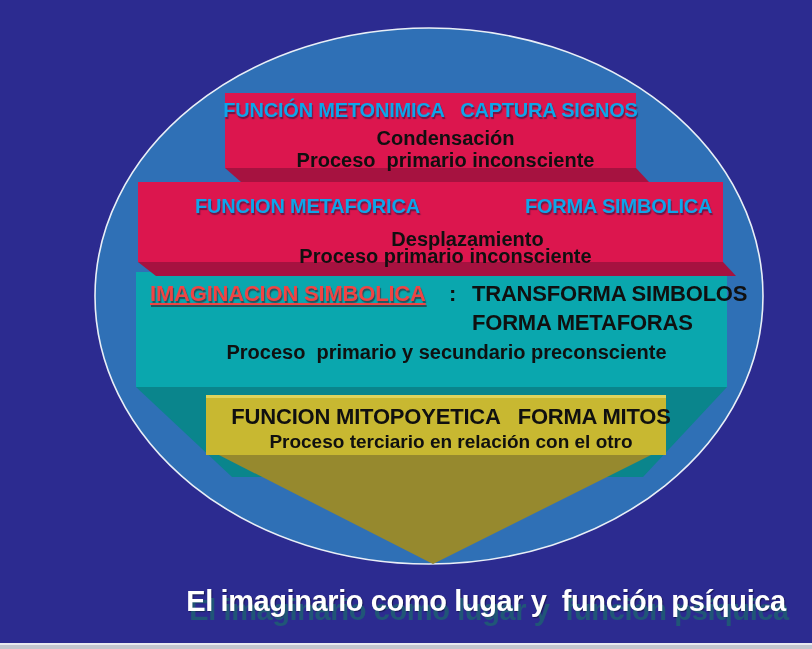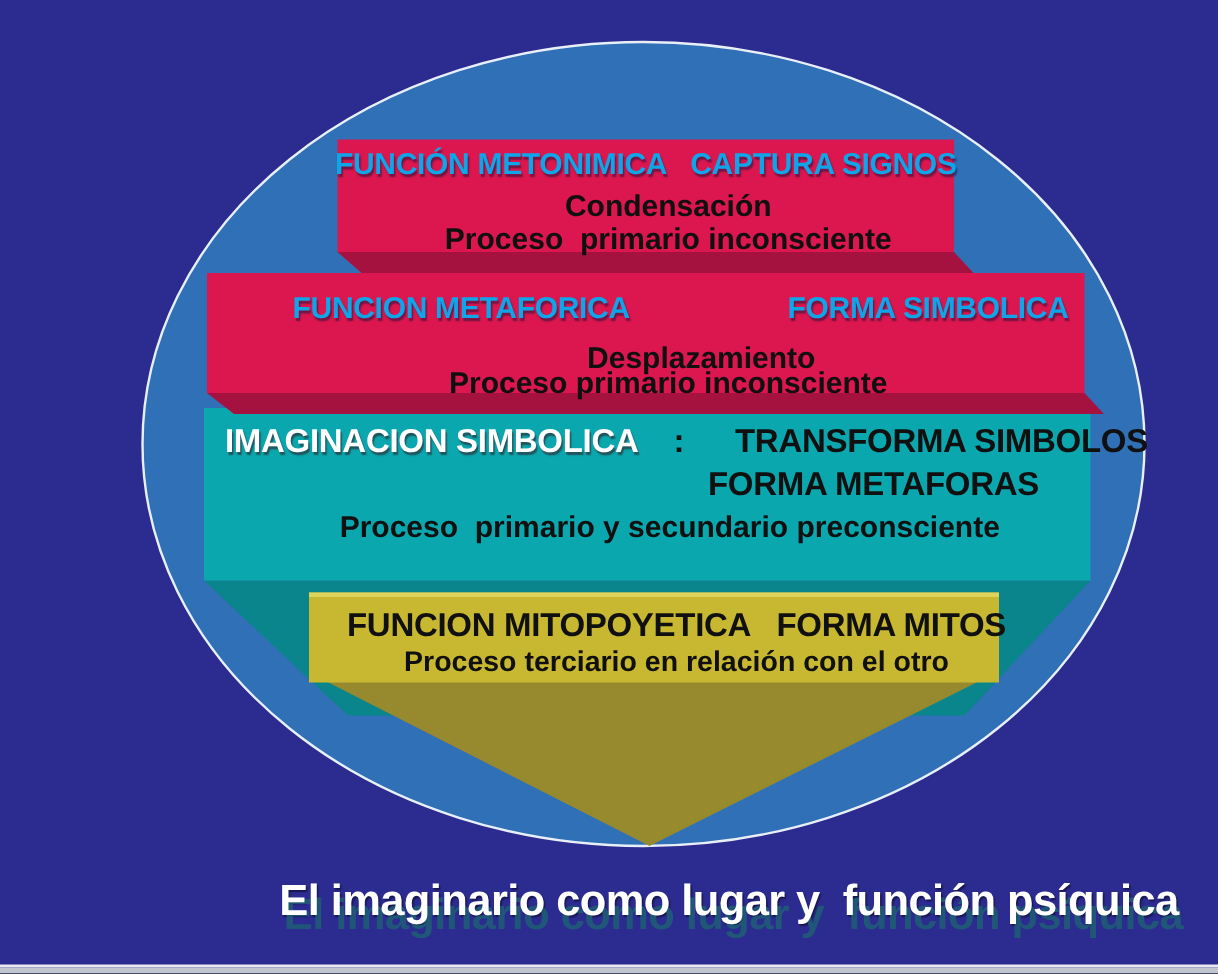--- a/index.html
+++ b/index.html
@@ -9,21 +9,21 @@
     overflow:hidden;
     font-family:"Liberation Sans","DejaVu Sans",sans-serif;
     font-weight:700;
   }
   .stage svg{position:absolute;left:0;top:0;}
   .txt{position:absolute;display:flex;align-items:center;justify-content:center;
        white-space:pre;line-height:1;}
   .caps{letter-spacing:-0.2px;}
   .white-caps{color:#0ea5e9;text-shadow:1px 2px 1px rgba(25,20,60,0.55);}
   .black-txt{color:#101010;padding-left:15px;}
-  .red-caps{color:#ffffff;text-shadow:1px 2px 1px rgba(55,15,25,0.55);}
+  .red-caps{color:#ef4444;text-shadow:1px 2px 1px rgba(55,15,25,0.55);text-decoration:underline;}
   .abs-span{position:absolute;top:0;height:100%;display:flex;align-items:center;white-space:pre;}
   .title{
     color:#ffffff;font-size:29px;letter-spacing:-0.4px;
     text-shadow:3px 9px 0 rgba(30,94,115,0.85), 1px 1px 1px rgba(10,10,40,0.6);
   }
 </style>
 </head>
 <body>
 
 <div class="stage">
@@ -60,21 +60,21 @@
   <div class="txt" style="left:152px;top:193px;width:585px;height:26px;">
     <span class="abs-span white-caps caps" style="left:43px;font-size:20px;">FUNCION METAFORICA</span>
     <span class="abs-span white-caps caps" style="left:373px;font-size:20px;">FORMA SIMBOLICA</span>
   </div>
   <div class="txt black-txt" style="left:138px;top:227px;width:629px;height:24px;font-size:20px;">Desplazamiento</div>
   <div class="txt black-txt" style="left:138px;top:244px;width:585px;height:24px;font-size:20px;">Proceso primario inconsciente</div>
 
   <div class="txt" style="left:136px;top:281px;width:591px;height:26px;">
     <span class="abs-span red-caps caps" style="left:14px;font-size:22px;">IMAGINACION SIMBOLICA</span>
     <span class="abs-span black-txt" style="left:298px;font-size:22px;">:</span>
-    <span class="abs-span black-txt caps" style="left:321px;font-size:22px;margin-left:18px;">TRANSFORMA SIMBOLOS</span>
+    <span class="abs-span black-txt caps" style="left:321px;font-size:22px;">TRANSFORMA SIMBOLOS</span>
   </div>
   <div class="txt" style="left:136px;top:310px;width:591px;height:26px;">
     <span class="abs-span black-txt caps" style="left:321px;font-size:22px;">FORMA METAFORAS</span>
   </div>
   <div class="txt black-txt" style="left:136px;top:340px;width:591px;height:24px;font-size:20px;">Proceso  primario y secundario preconsciente</div>
 
   <div class="txt black-txt caps" style="left:206px;top:405px;width:460px;height:24px;font-size:22px;">FUNCION MITOPOYETICA   FORMA MITOS</div>
   <div class="txt black-txt" style="left:206px;top:430px;width:460px;height:22px;font-size:19px;">Proceso terciario en relación con el otro</div>
 
   <div class="txt title" style="left:150px;top:585px;width:600px;height:32px;margin-left:36px;">El imaginario como lugar y  función psíquica</div>

